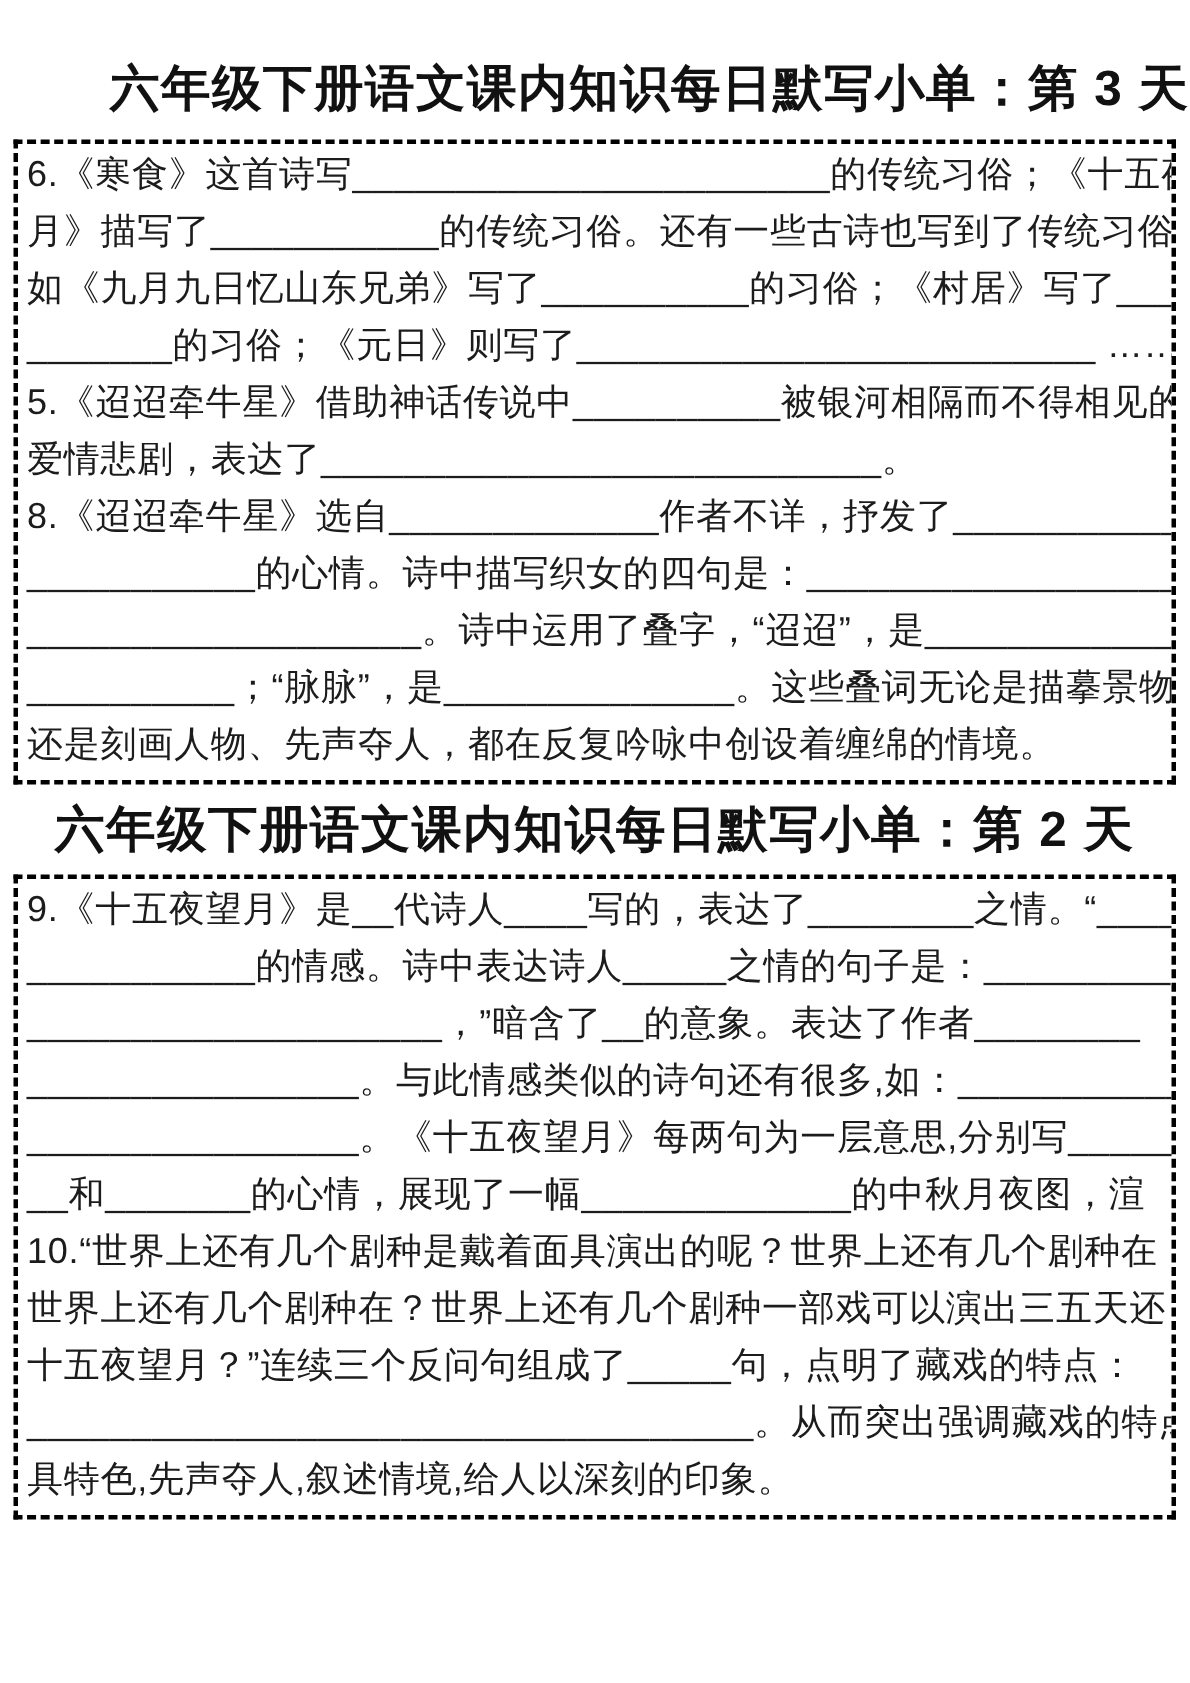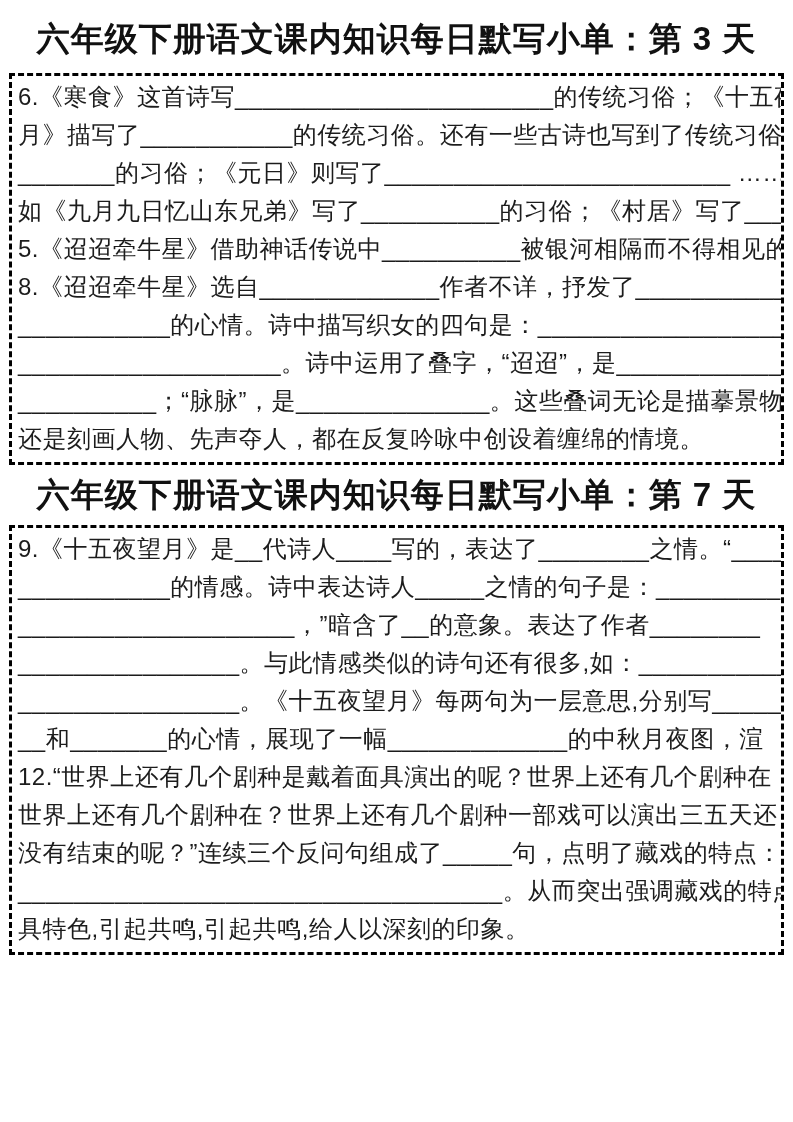--- a/index.html
+++ b/index.html
@@ -20,22 +20,23 @@
   .title {
     margin: 0;
     text-align: center;
     font-size: 33px;
     line-height: 42px;
     font-weight: 700;
     letter-spacing: 1px;
     color: #111111;
   }
   .title-day3 {
-    padding-top: 18px;
+    padding-top: 38px;
     padding-bottom: 13px;
+    text-align: right;
   }
   .title-day4 {
     padding-top: 9px;
     padding-bottom: 9px;
   }
   .qbox {
     margin: 0 9px;
     border: 3px dashed #000000;
     padding: 2px 6px 4px 6px;
     box-sizing: border-box;
@@ -54,41 +55,42 @@
 </head>
 <body>
 
 <div class="page">
 
   <section>
     <h1 class="title title-day3">六年级下册语文课内知识每日默写小单：第 3 天</h1>
     <div class="qbox">
       <p class="line">6.《寒食》这首诗写_______________________的传统习俗；《十五夜望</p>
       <p class="line">月》描写了___________的传统习俗。还有一些古诗也写到了传统习俗，</p>
+      <p class="line">如《九月九日忆山东兄弟》写了__________的习俗；《村居》写了___</p>
       <p class="line">_______的习俗；《元日》则写了_________________________ ……</p>
-      <p class="line">如《九月九日忆山东兄弟》写了__________的习俗；《村居》写了___</p>
       <p class="line">5.《迢迢牵牛星》借助神话传说中__________被银河相隔而不得相见的</p>
+      <p class="line">爱情悲剧，表达了___________________________。</p>
       <p class="line">8.《迢迢牵牛星》选自_____________作者不详，抒发了____________</p>
       <p class="line">___________的心情。诗中描写织女的四句是：____________________</p>
       <p class="line">___________________。诗中运用了叠字，“迢迢”，是______________；</p>
       <p class="line">__________；“脉脉”，是______________。这些叠词无论是描摹景物，</p>
       <p class="line">还是刻画人物、先声夺人，都在反复吟咏中创设着缠绵的情境。</p>
     </div>
   </section>
 
   <section>
-    <h1 class="title title-day4">六年级下册语文课内知识每日默写小单：第 7 天</h1>
+    <h1 class="title title-day4">六年级下册语文课内知识每日默写小单：第 2 天</h1>
     <div class="qbox">
       <p class="line">9.《十五夜望月》是__代诗人____写的，表达了________之情。“_____</p>
       <p class="line">___________的情感。诗中表达诗人_____之情的句子是：_________</p>
       <p class="line">____________________，”暗含了__的意象。表达了作者________</p>
       <p class="line">________________。与此情感类似的诗句还有很多,如：___________</p>
       <p class="line">________________。《十五夜望月》每两句为一层意思,分别写_______</p>
       <p class="line">__和_______的心情，展现了一幅_____________的中秋月夜图，渲</p>
-      <p class="line">12.“世界上还有几个剧种是戴着面具演出的呢？世界上还有几个剧种在</p>
+      <p class="line">10.“世界上还有几个剧种是戴着面具演出的呢？世界上还有几个剧种在</p>
       <p class="line">世界上还有几个剧种在？世界上还有几个剧种一部戏可以演出三五天还</p>
-      <p class="line">没有结束的呢？”连续三个反问句组成了_____句，点明了藏戏的特点：</p>
+      <p class="line">十五夜望月？”连续三个反问句组成了_____句，点明了藏戏的特点：</p>
       <p class="line">___________________________________。从而突出强调藏戏的特点,颇</p>
-      <p class="line">具特色,引起共鸣,引起共鸣,给人以深刻的印象。</p>
+      <p class="line">具特色,先声夺人,叙述情境,给人以深刻的印象。</p>
     </div>
   </section>
 
 </div>
 
 </body></html>

